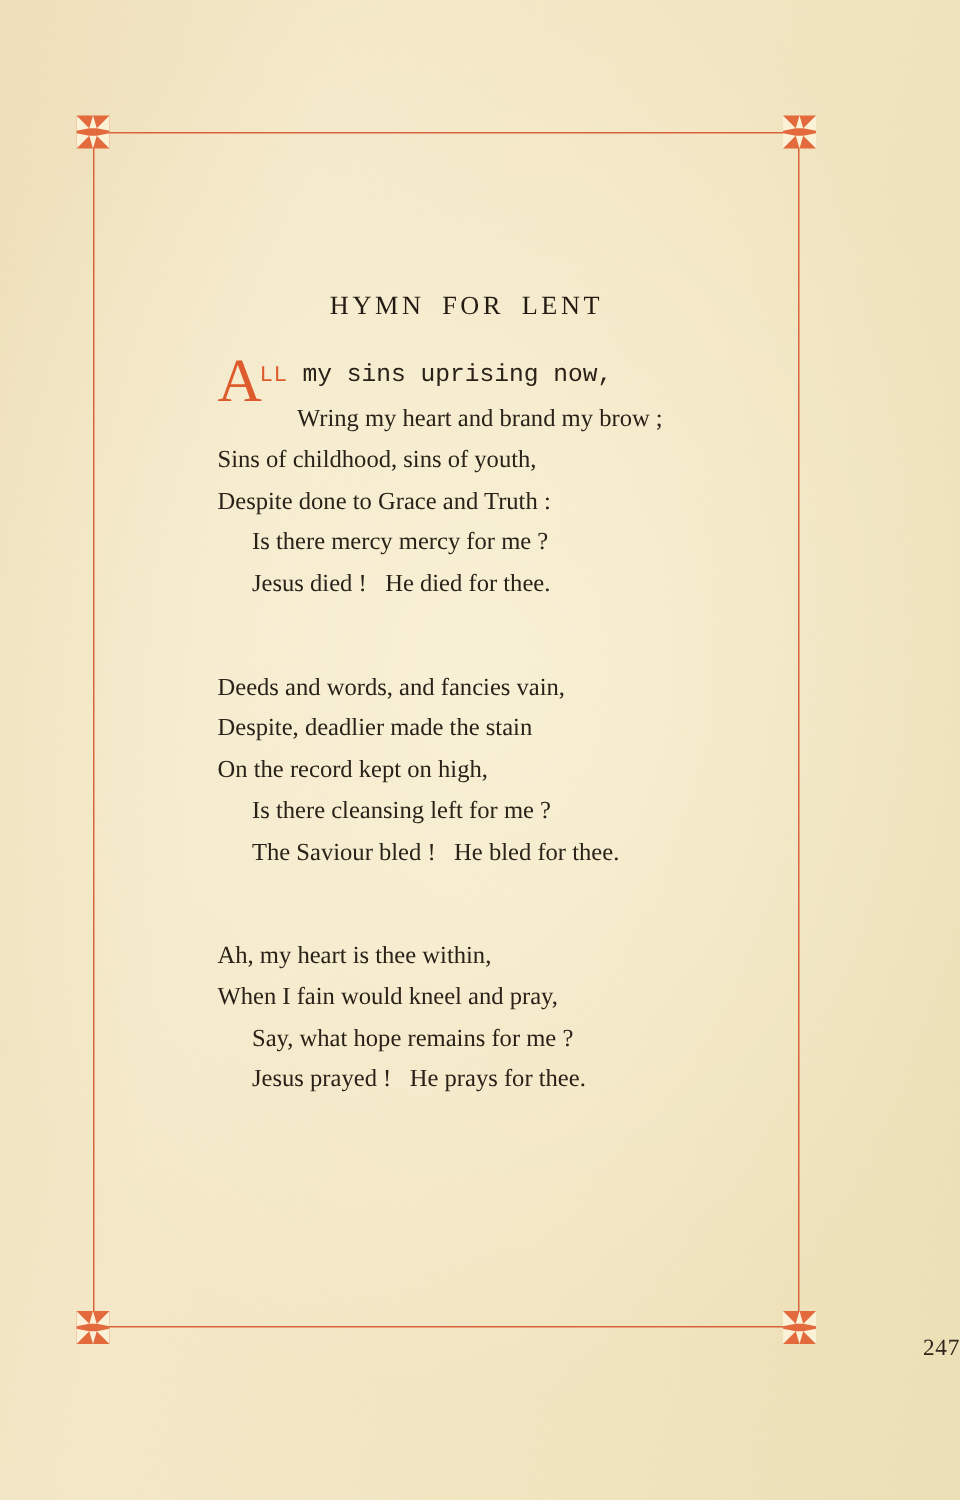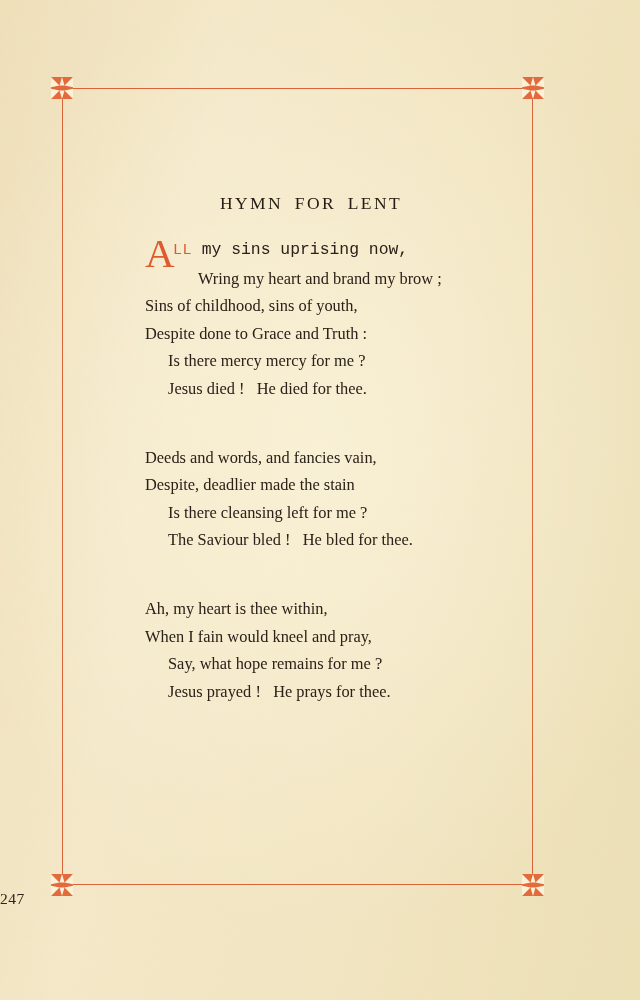--- a/index.html
+++ b/index.html
@@ -132,21 +132,21 @@
     color: #dd5b2c;
     font-size: 15px;
     letter-spacing: 0.4px;
   }
 
   #page-number {
     position: absolute;
     top: 890px;
     left: 0;
     width: 640px;
-    text-align: left;
+    text-align: right;
     font-size: 15.5px;
     color: #2e251b;
     letter-spacing: 0.5px;
   }
 </style>
 </head>
 <body>
 
 <div id="paper"></div>
 
@@ -195,20 +195,21 @@
         <div class="line has-dropcap"><span class="smallcaps">LL</span> my sins uprising now,</div>
         <div class="line indent2">Wring my heart and brand my brow ;</div>
         <div class="line ">Sins of childhood, sins of youth,</div>
         <div class="line ">Despite done to Grace and Truth :</div>
         <div class="line indent">Is there mercy mercy for me ?</div>
         <div class="line indent">Jesus died !   He died for thee.</div>
       </div>
       <div class="stanza" id="stanza-2">
         <div class="line ">Deeds and words, and fancies vain,</div>
         <div class="line ">Despite, deadlier made the stain</div>
+        <div class="line ">On the record kept on high,</div>
         <div class="line indent">Is there cleansing left for me ?</div>
         <div class="line indent">The Saviour bled !   He bled for thee.</div>
       </div>
       <div class="stanza" id="stanza-3">
         <div class="line ">Ah, my heart is thee within,</div>
         <div class="line ">When I fain would kneel and pray,</div>
         <div class="line indent">Say, what hope remains for me ?</div>
         <div class="line indent">Jesus prayed !   He prays for thee.</div>
       </div>
     </div>

